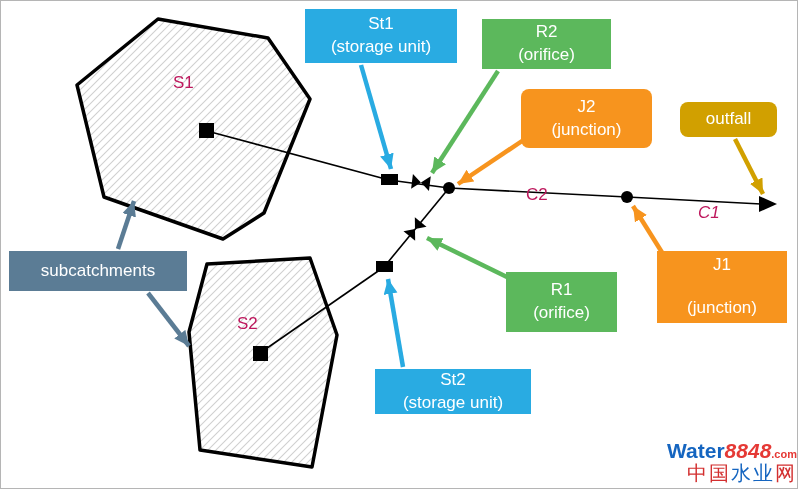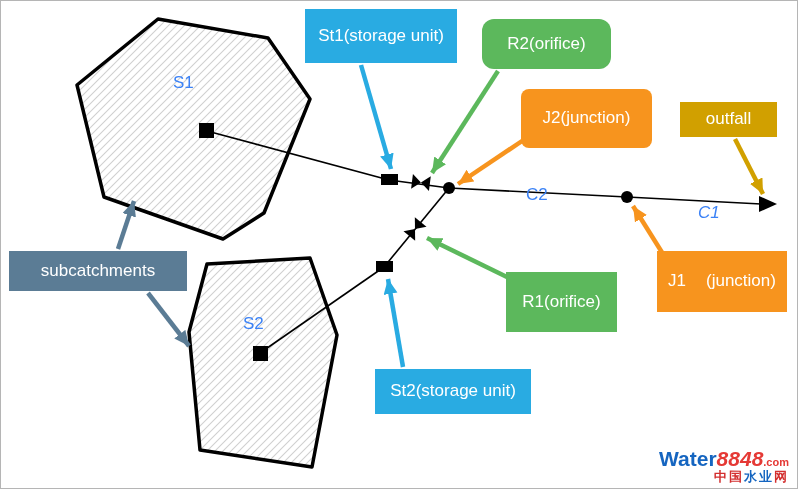--- a/index.html
+++ b/index.html
@@ -3,52 +3,52 @@
 <meta charset="utf-8">
 <title>SWMM network schematic</title>
 <style>
   html,body{margin:0;padding:0;background:#ffffff;font-family:"Liberation Sans",sans-serif;}
   .canvas{
     position:relative;width:798px;height:489px;background:#ffffff;
     border:1px solid #b5b5b5;box-sizing:border-box;overflow:hidden;
   }
   .canvas svg{position:absolute;left:0;top:0;}
   .label{
-    position:absolute;font-size:17px;color:#3b82f6;font-weight:400;white-space:nowrap;
+    position:absolute;font-size:17px;color:#be185d;font-weight:400;white-space:nowrap;
   }
   .callout{
-    position:absolute;display:flex;flex-direction:row;align-items:center;justify-content:center;
+    position:absolute;display:flex;flex-direction:column;align-items:center;justify-content:center;
     color:#ffffff;font-size:17px;line-height:1.35;text-align:center;white-space:nowrap;
   }
   .co-blue{background:#29ABE2;}
   .co-green{background:#5CB85C;}
   .co-orange{background:#F7941E;}
-  .co-gold{background:#D1A000;}
+  .co-gold{background:#D1A000;border-radius:8px;}
   .co-slate{background:#5B7C95;}
   
   .st1box{left:304px;top:8px;width:152px;height:54px;}
-  .r2box{left:481px;top:18px;width:129px;height:50px;border-radius:12px;}
+  .r2box{left:481px;top:18px;width:129px;height:50px;}
   .j2box{left:520px;top:88px;width:131px;height:59px;border-radius:8px;}
   .outfallbox{left:679px;top:101px;width:97px;height:35px;}
-  .j1box{left:656px;top:250px;width:130px;height:61px;gap:20px;}
+  .j1box{left:656px;top:250px;width:130px;height:72px;gap:20px;}
   .r1box{left:505px;top:271px;width:111px;height:60px;text-align:right;}
   .st2box{left:374px;top:368px;width:156px;height:45px;}
   .subcbox{left:8px;top:250px;width:178px;height:40px;}
   
   .s1label{left:172px;top:72px;}
-  .s2label{left:242px;top:313px;}
+  .s2label{left:236px;top:313px;}
   .c2label{left:525px;top:184px;}
   .c1label{left:697px;top:202px;font-style:italic;}
   
-  .watermark{position:absolute;right:8px;bottom:4px;text-align:right;line-height:1.1;}
+  .watermark{position:absolute;right:0;bottom:4px;text-align:right;line-height:1.1;}
   .wm-line1{font-size:21px;font-weight:bold;}
   .wm-water{color:#1565C0;}
   .wm-8848{color:#E53935;font-style:italic;}
   .wm-com{color:#E53935;font-size:11px;font-weight:bold;}
-  .wm-line2{font-size:13px;font-weight:bold;letter-spacing:2px;}
+  .wm-line2{font-size:20px;font-weight:normal;letter-spacing:2px;}
   .wm-red{color:#D32F2F;}
   .wm-blue{color:#1565C0;}
 </style>
 </head>
 <body>
 
 <div class="canvas">
 
   <svg width="798" height="489" viewBox="0 0 798 489">
     <defs>

